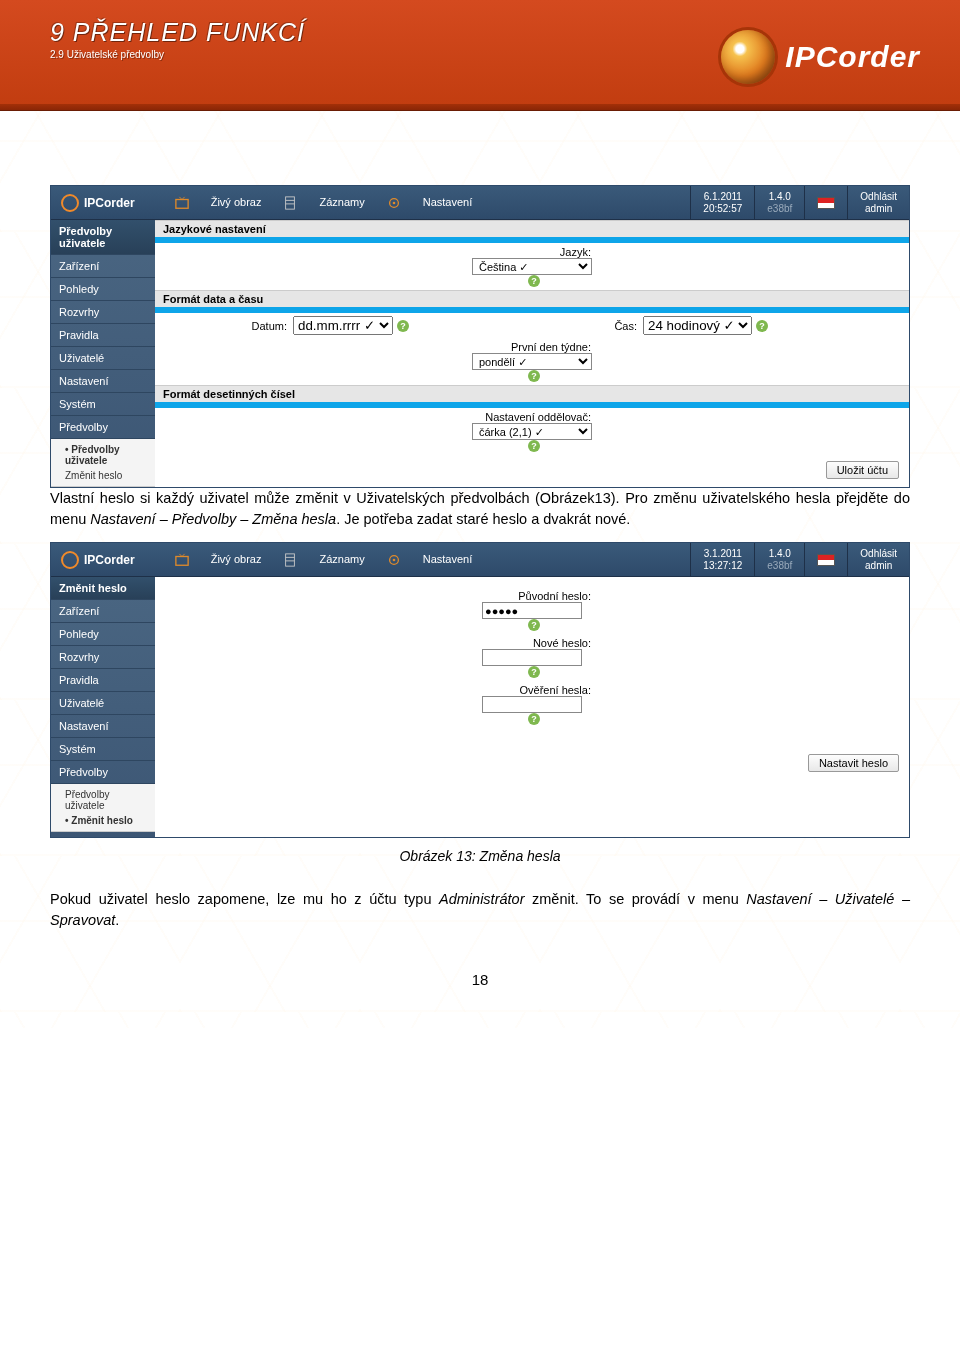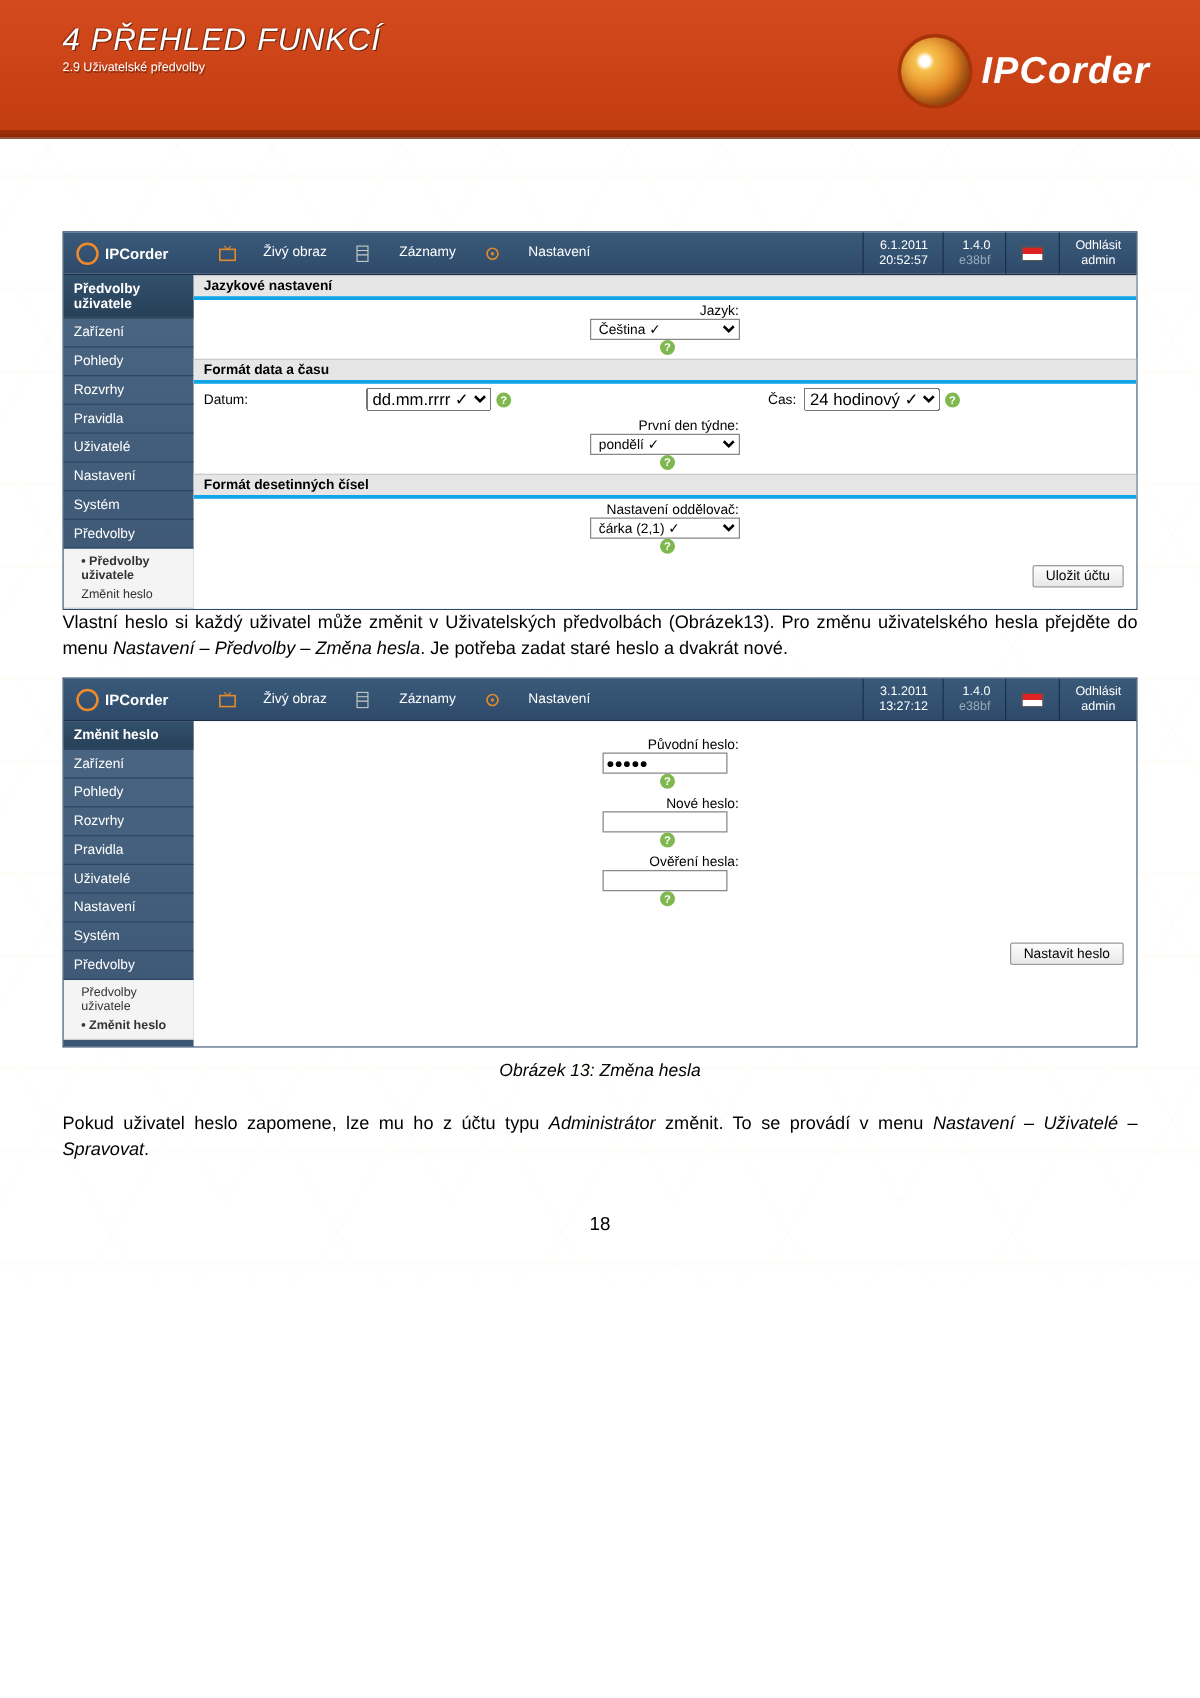--- a/index.html
+++ b/index.html
@@ -116,21 +116,20 @@
     font-size: 10px;
   }
   .ss-right .cell {
     border-left: 1px solid #1e3048;
     padding: 3px 12px;
     text-align: center;
     display: flex;
     flex-direction: column;
     justify-content: center;
     line-height: 1.2;
-    align-items: flex-end;
   }
   .ss-right .ver2 { color: #9ab; }
   .ss-right .logout { display: flex; align-items: center; gap: 4px; }
   .ss-right .flag { width: 18px; height: 12px; background: linear-gradient(#d22 50%, #fff 50%); border: 1px solid #555; display: inline-block; }
   .ss-body { display: flex; min-height: 250px; }
   .ss-sidebar {
     width: 104px;
     background: linear-gradient(#4a6682, #3c5674);
     color: #fff;
     font-size: 11px;
@@ -149,21 +148,21 @@
     font-size: 10px;
     padding: 3px 0;
     border-bottom: 1px solid #ccc;
   }
   .ss-sidebar .subtree div { padding: 2px 8px 2px 14px; }
   .ss-sidebar .subtree .active { font-weight: bold; }
   .ss-sidebar .subtree .bullet::before { content: "• "; }
   .ss-main { flex: 1; background: #fff; }
   .section-h {
     background: #e6e6e6;
-    border-bottom: 3px solid #0ea5e9;
+    border-bottom: 6px solid #0ea5e9;
     border-top: 1px solid #ccc;
     font-weight: bold;
     font-size: 11px;
     padding: 2px 8px;
   }
   .form-row {
     display: flex;
     align-items: center;
     padding: 3px 8px;
     flex-direction: column;
@@ -234,21 +233,21 @@
     text-align: center;
     font-size: 15px;
     margin-top: 40px;
   }
 </style>
 </head>
 <body>
 <div class="hex-bg"></div>
 
 <div class="doc-header">
-  <h1>4   PŘEHLED FUNKCÍ</h1>
+  <h1>9   PŘEHLED FUNKCÍ</h1>
   <div class="sub">2.9 Uživatelské předvolby</div>
   <div class="brand">
     <div class="brand-logo"></div>
     <div class="brand-text">IPCorder</div>
   </div>
 </div>
 
 <div class="content">
 
   <div class="screenshot">
@@ -327,21 +326,21 @@
         <div class="section-h">Jazykové nastavení</div>
         <div class="form-row">
           <span class="lbl">Jazyk:</span>
           <select><option>Čeština ✓</option></select>
           <span class="help-ico">?</span>
         </div>
 
         <div class="section-h">Formát data a času</div>
         <div class="dual-row">
           <div class="col">
-            <span class="lbl" style="width:130px;text-align:left;padding-right:6px">Datum:</span>
+            <span class="lbl" style="width:130px;text-align:right;padding-right:6px">Datum:</span>
             <select><option>dd.mm.rrrr ✓</option></select>
             <span class="help-ico">?</span>
           </div>
           <div class="col">
             <span class="lbl" style="width:100px;text-align:right;padding-right:6px">Čas:</span>
             <select><option>24 hodinový ✓</option></select>
             <span class="help-ico">?</span>
           </div>
         </div>
         <div class="form-row">

